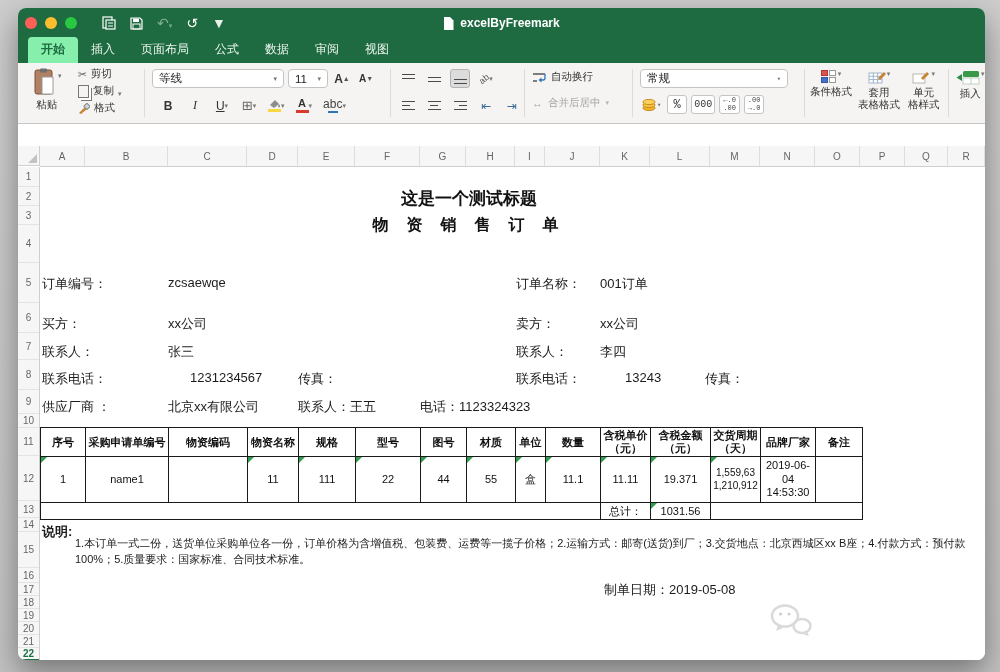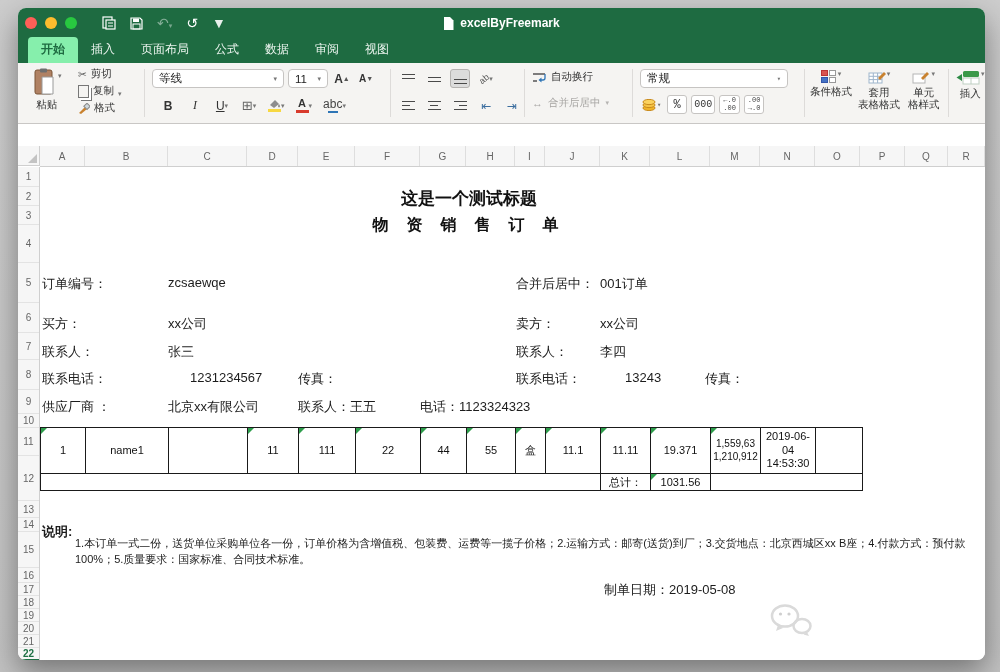--- a/index.html
+++ b/index.html
@@ -457,21 +457,21 @@
 
   <div class="canvas">
 
     <div class="titles">
       <div class="t1">这是一个测试标题</div>
       <div class="t2">物 资 销 售 订 单</div>
     </div>
 
     <span class="cell" style="left:2px;top:108px;">订单编号：</span>
     <span class="cell" style="left:128px;top:108px;">zcsaewqe</span>
-    <span class="cell" style="left:476px;top:108px;">合并后居中：</span>
+    <span class="cell" style="left:476px;top:108px;">订单名称：</span>
     <span class="cell" style="left:560px;top:108px;">001订单</span>
 
     <span class="cell" style="left:2px;top:148px;">买方：</span>
     <span class="cell" style="left:128px;top:148px;">xx公司</span>
     <span class="cell" style="left:476px;top:148px;">卖方：</span>
     <span class="cell" style="left:560px;top:148px;">xx公司</span>
 
     <span class="cell" style="left:2px;top:176px;">联系人：</span>
     <span class="cell" style="left:128px;top:176px;">张三</span>
     <span class="cell" style="left:476px;top:176px;">联系人：</span>
@@ -501,20 +501,40 @@
             <col style="width:49px">
         <col style="width:30px">
             <col style="width:55px">
             <col style="width:50px">
             <col style="width:60px">
         <col style="width:50px">
             <col style="width:55px">
             <col style="width:47px">
       </colgroup>
       <tbody>
+            <tr>
+        <th>序号</th>
+        <th>采购申请单编号</th>
+        <th>物资编码</th>
+        <th>物资名称</th>
+        <th>规格</th>
+        <th>型号</th>
+        <th>图号</th>
+        <th>材质</th>
+        <th>单位</th>
+        <th>数量</th>
+        <th>含税单价
+（元）</th>
+        <th>含税金额
+（元）</th>
+        <th>交货周期
+（天）</th>
+        <th>品牌厂家</th>
+        <th>备注</th>
+      </tr>
       <tr class="data">
         <td class="flag">1</td>
         <td>name1</td>
         <td></td>
         <td class="flag">11</td>
         <td class="flag">111</td>
         <td class="flag">22</td>
         <td class="flag">44</td>
         <td class="flag">55</td>
         <td class="flag">盒</td>

